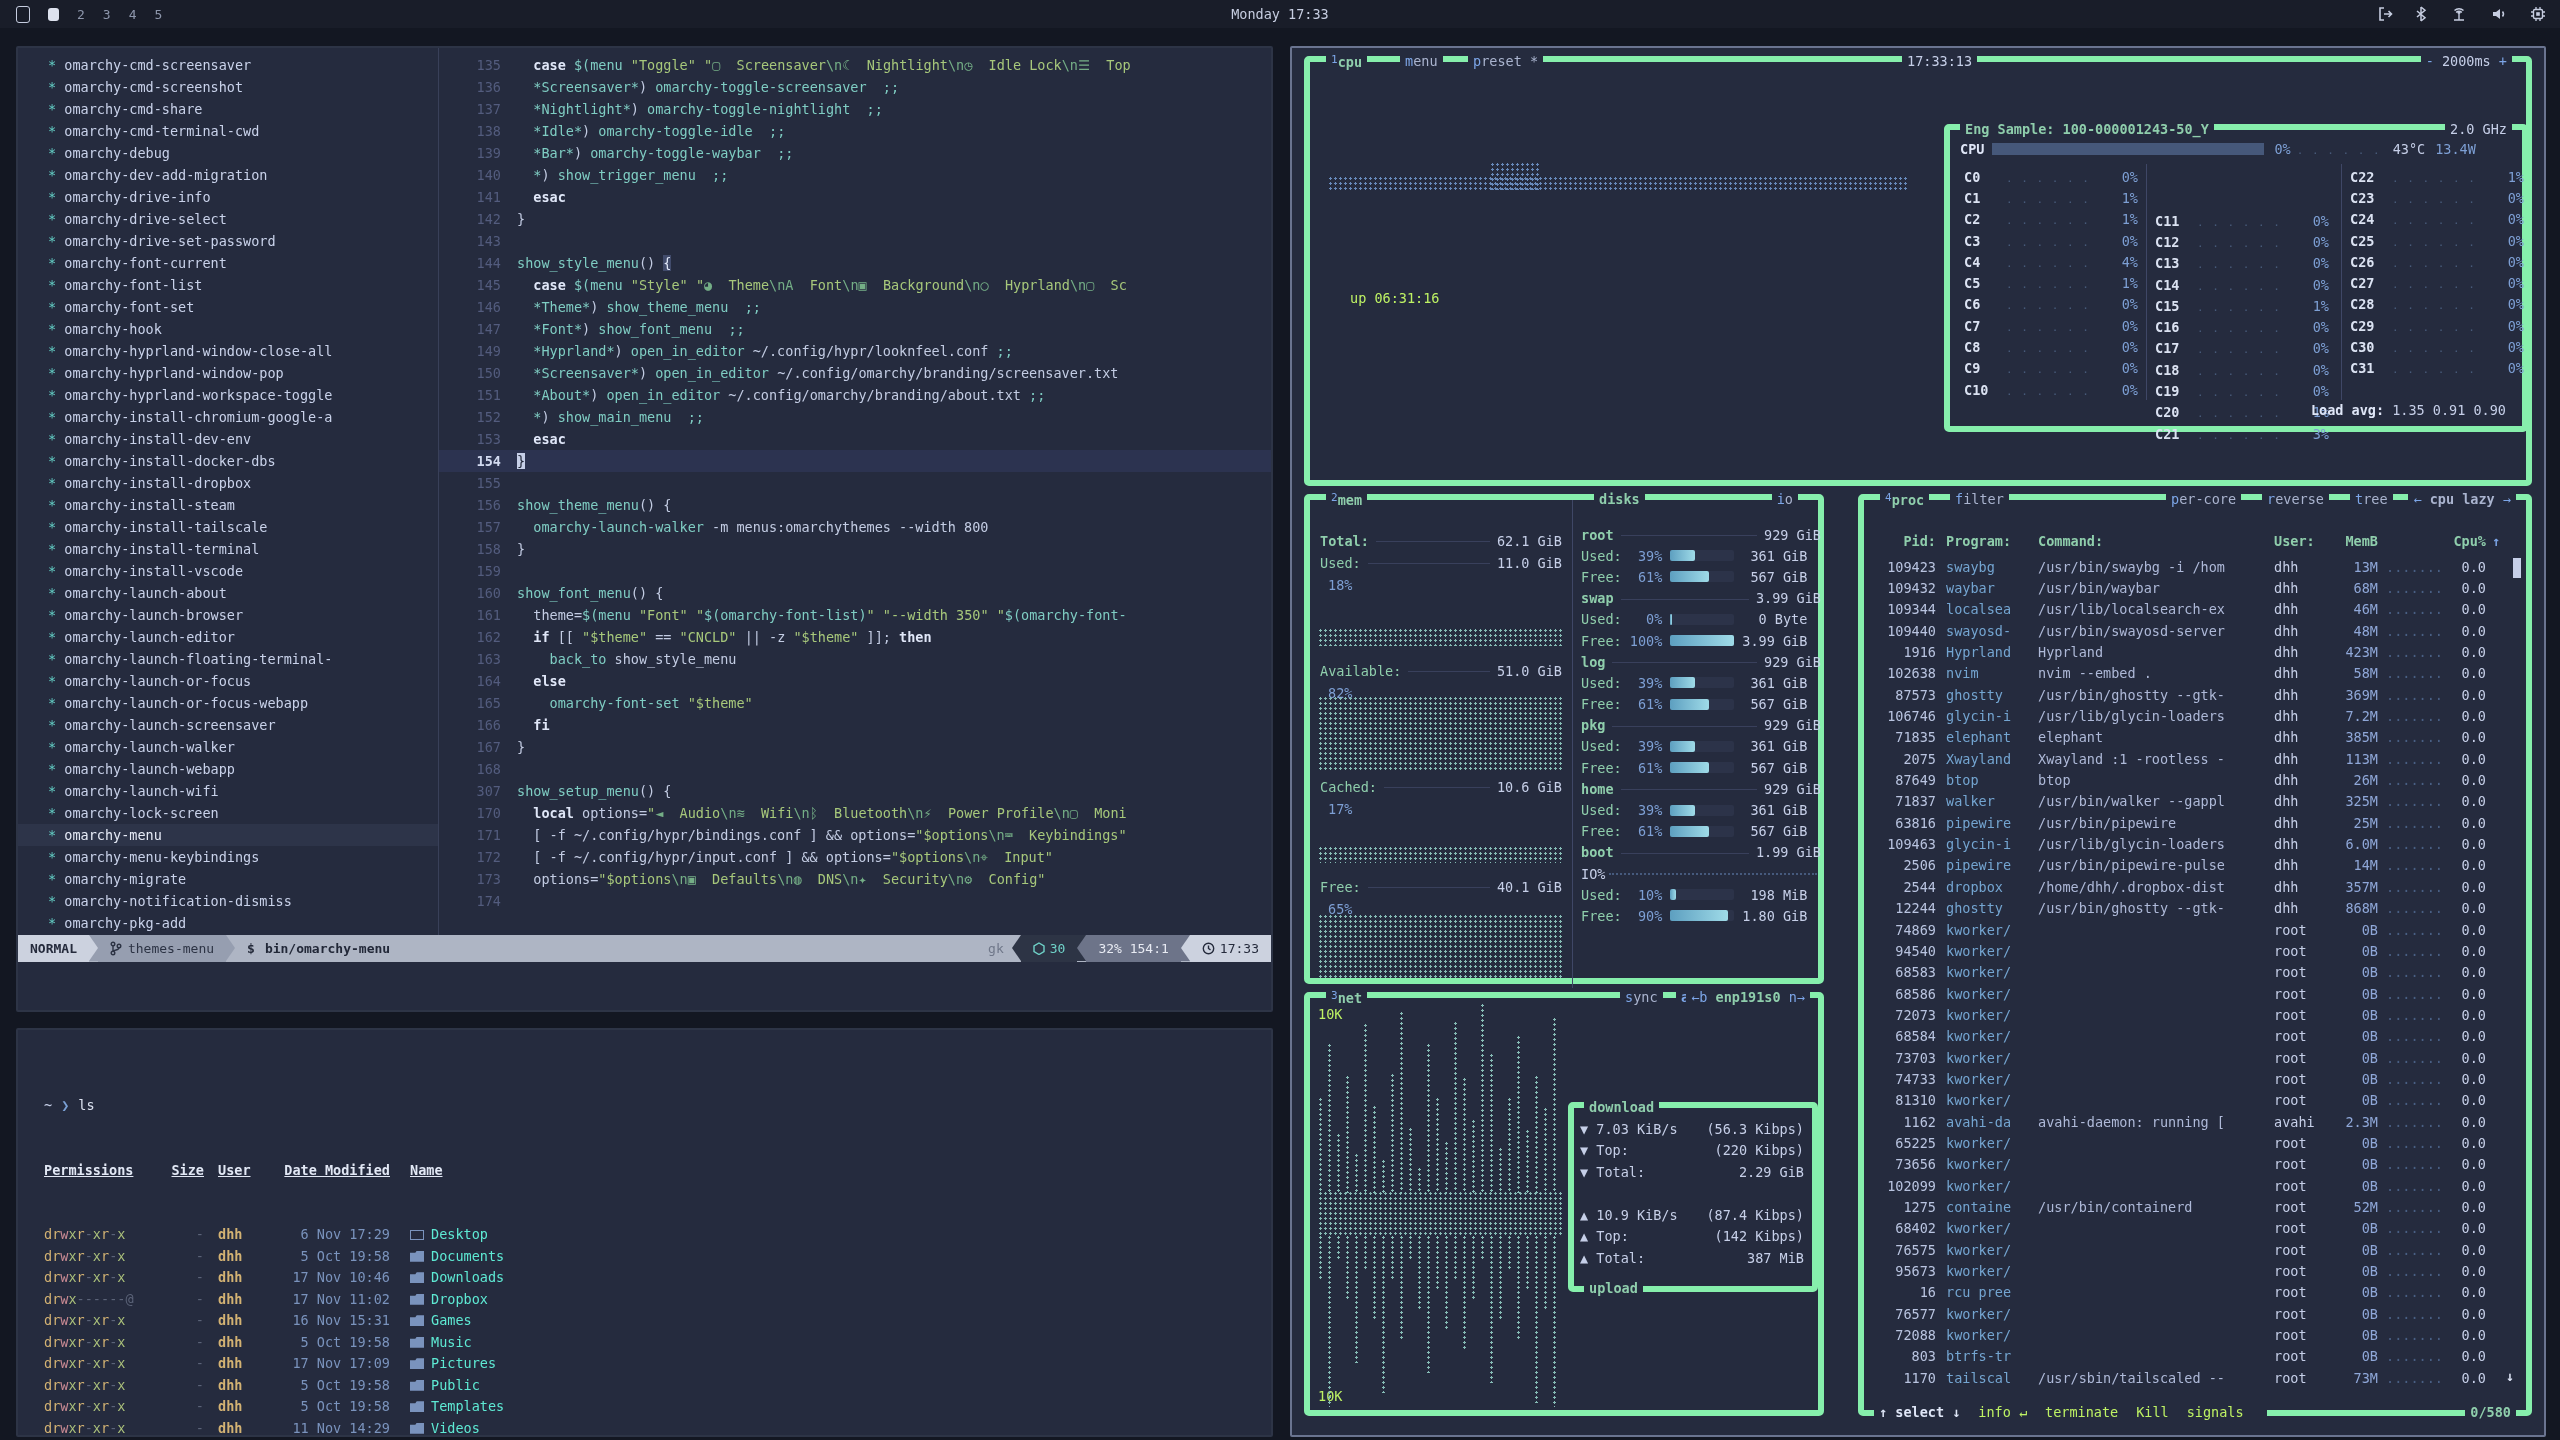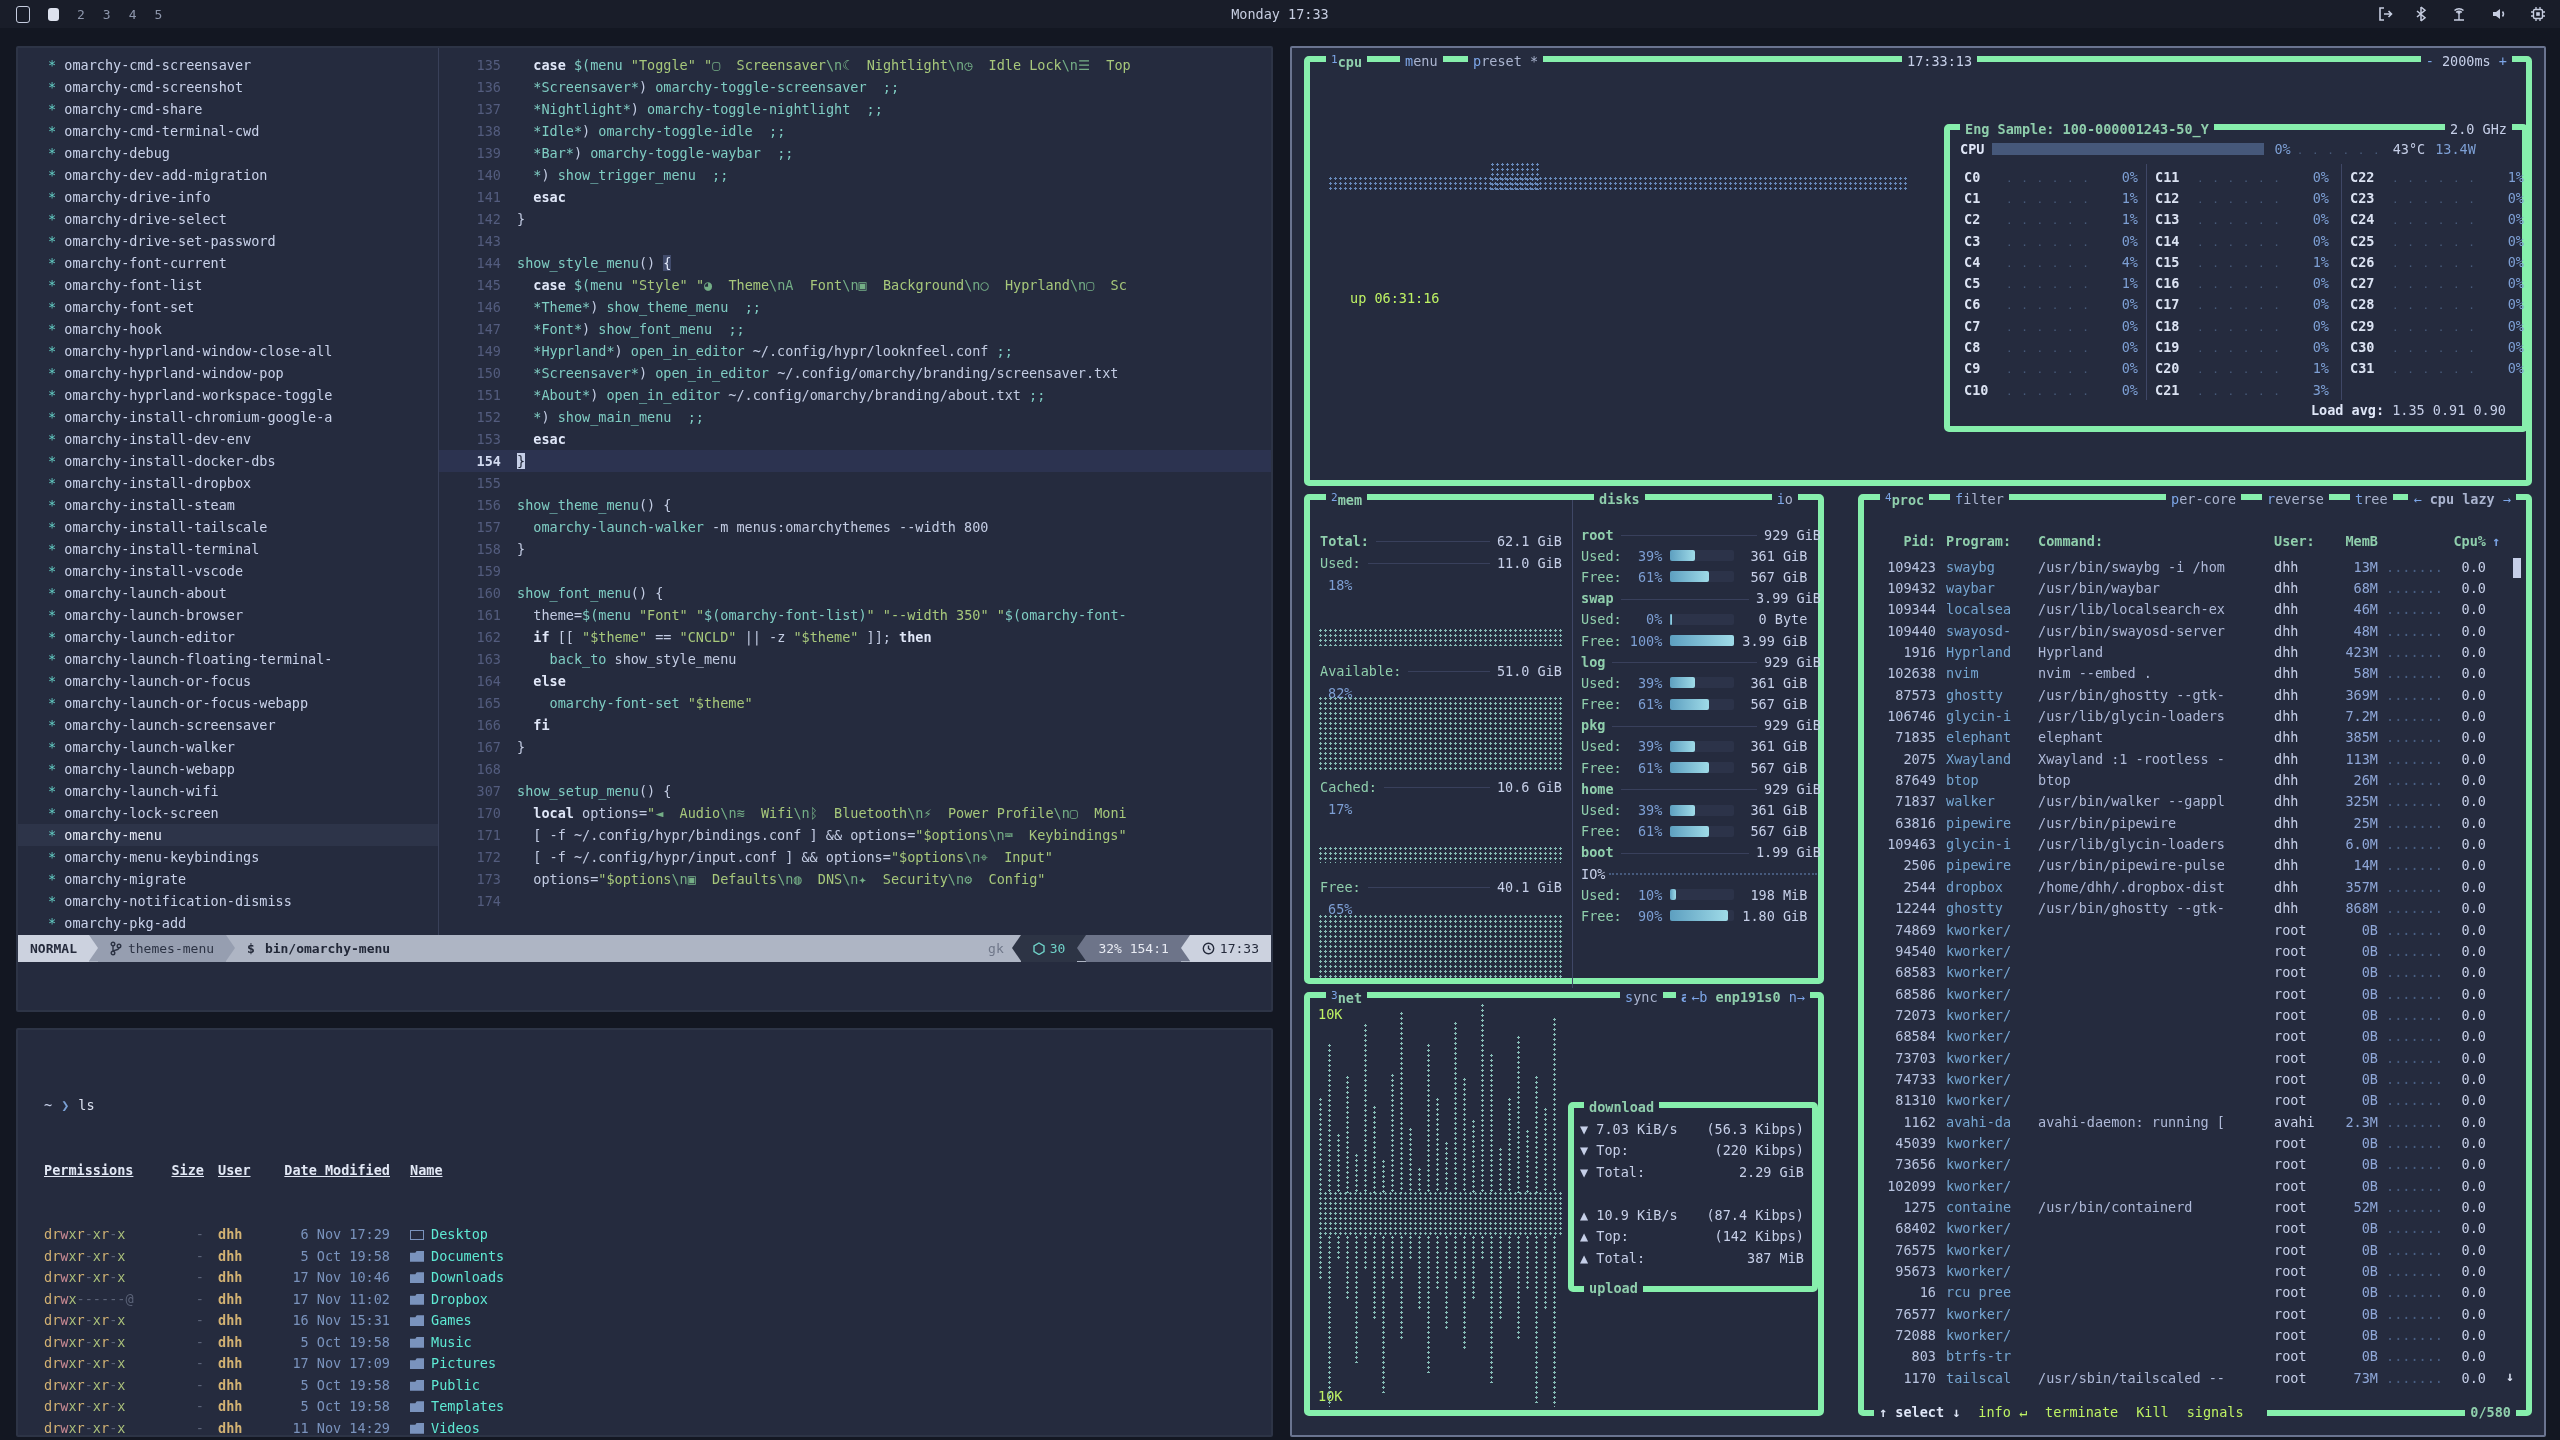--- a/index.html
+++ b/index.html
@@ -351,21 +351,21 @@
             <div class="corerow"><span class="cname">C3</span><span class="cdots"></span><span class="cpct">0%</span></div>
             <div class="corerow"><span class="cname">C4</span><span class="cdots"></span><span class="cpct">4%</span></div>
             <div class="corerow"><span class="cname">C5</span><span class="cdots"></span><span class="cpct">1%</span></div>
             <div class="corerow"><span class="cname">C6</span><span class="cdots"></span><span class="cpct">0%</span></div>
             <div class="corerow"><span class="cname">C7</span><span class="cdots"></span><span class="cpct">0%</span></div>
             <div class="corerow"><span class="cname">C8</span><span class="cdots"></span><span class="cpct">0%</span></div>
             <div class="corerow"><span class="cname">C9</span><span class="cdots"></span><span class="cpct">0%</span></div>
             <div class="corerow"><span class="cname">C10</span><span class="cdots"></span><span class="cpct">0%</span></div>
           </div>
         <div class="cdiv" style="left:196px;"></div>
-        <div class="ccol" id="ccol1" style="left:197px;">
+        <div class="ccol" id="ccol1" style="left:197px;margin-top:44px;">
             <div class="corerow"><span class="cname">C11</span><span class="cdots"></span><span class="cpct">0%</span></div>
             <div class="corerow"><span class="cname">C12</span><span class="cdots"></span><span class="cpct">0%</span></div>
             <div class="corerow"><span class="cname">C13</span><span class="cdots"></span><span class="cpct">0%</span></div>
             <div class="corerow"><span class="cname">C14</span><span class="cdots"></span><span class="cpct">0%</span></div>
             <div class="corerow"><span class="cname">C15</span><span class="cdots"></span><span class="cpct">1%</span></div>
             <div class="corerow"><span class="cname">C16</span><span class="cdots"></span><span class="cpct">0%</span></div>
             <div class="corerow"><span class="cname">C17</span><span class="cdots"></span><span class="cpct">0%</span></div>
             <div class="corerow"><span class="cname">C18</span><span class="cdots"></span><span class="cpct">0%</span></div>
             <div class="corerow"><span class="cname">C19</span><span class="cdots"></span><span class="cpct">0%</span></div>
             <div class="corerow"><span class="cname">C20</span><span class="cdots"></span><span class="cpct">1%</span></div>
@@ -555,21 +555,21 @@
           <div class="prow"><span class="pc-pid">74869</span><span class="pc-prog">kworker/</span><span class="pc-cmd"></span><span class="pc-user">root</span><span class="pc-mem">0B</span><span class="pmeter"></span><span class="pc-cpu">0.0</span></div>
           <div class="prow"><span class="pc-pid">94540</span><span class="pc-prog">kworker/</span><span class="pc-cmd"></span><span class="pc-user">root</span><span class="pc-mem">0B</span><span class="pmeter"></span><span class="pc-cpu">0.0</span></div>
           <div class="prow"><span class="pc-pid">68583</span><span class="pc-prog">kworker/</span><span class="pc-cmd"></span><span class="pc-user">root</span><span class="pc-mem">0B</span><span class="pmeter"></span><span class="pc-cpu">0.0</span></div>
           <div class="prow"><span class="pc-pid">68586</span><span class="pc-prog">kworker/</span><span class="pc-cmd"></span><span class="pc-user">root</span><span class="pc-mem">0B</span><span class="pmeter"></span><span class="pc-cpu">0.0</span></div>
           <div class="prow"><span class="pc-pid">72073</span><span class="pc-prog">kworker/</span><span class="pc-cmd"></span><span class="pc-user">root</span><span class="pc-mem">0B</span><span class="pmeter"></span><span class="pc-cpu">0.0</span></div>
           <div class="prow"><span class="pc-pid">68584</span><span class="pc-prog">kworker/</span><span class="pc-cmd"></span><span class="pc-user">root</span><span class="pc-mem">0B</span><span class="pmeter"></span><span class="pc-cpu">0.0</span></div>
           <div class="prow"><span class="pc-pid">73703</span><span class="pc-prog">kworker/</span><span class="pc-cmd"></span><span class="pc-user">root</span><span class="pc-mem">0B</span><span class="pmeter"></span><span class="pc-cpu">0.0</span></div>
           <div class="prow"><span class="pc-pid">74733</span><span class="pc-prog">kworker/</span><span class="pc-cmd"></span><span class="pc-user">root</span><span class="pc-mem">0B</span><span class="pmeter"></span><span class="pc-cpu">0.0</span></div>
           <div class="prow"><span class="pc-pid">81310</span><span class="pc-prog">kworker/</span><span class="pc-cmd"></span><span class="pc-user">root</span><span class="pc-mem">0B</span><span class="pmeter"></span><span class="pc-cpu">0.0</span></div>
           <div class="prow"><span class="pc-pid">1162</span><span class="pc-prog">avahi-da</span><span class="pc-cmd">avahi-daemon: running [</span><span class="pc-user">avahi</span><span class="pc-mem">2.3M</span><span class="pmeter"></span><span class="pc-cpu">0.0</span></div>
-          <div class="prow"><span class="pc-pid">45039</span><span class="pc-prog">kworker/</span><span class="pc-cmd"></span><span class="pc-user">root</span><span class="pc-mem">0B</span><span class="pmeter"></span><span class="pc-cpu">0.0</span></div>
+          <div class="prow"><span class="pc-pid">65225</span><span class="pc-prog">kworker/</span><span class="pc-cmd"></span><span class="pc-user">root</span><span class="pc-mem">0B</span><span class="pmeter"></span><span class="pc-cpu">0.0</span></div>
           <div class="prow"><span class="pc-pid">73656</span><span class="pc-prog">kworker/</span><span class="pc-cmd"></span><span class="pc-user">root</span><span class="pc-mem">0B</span><span class="pmeter"></span><span class="pc-cpu">0.0</span></div>
           <div class="prow"><span class="pc-pid">102099</span><span class="pc-prog">kworker/</span><span class="pc-cmd"></span><span class="pc-user">root</span><span class="pc-mem">0B</span><span class="pmeter"></span><span class="pc-cpu">0.0</span></div>
           <div class="prow"><span class="pc-pid">1275</span><span class="pc-prog">containe</span><span class="pc-cmd">/usr/bin/containerd</span><span class="pc-user">root</span><span class="pc-mem">52M</span><span class="pmeter"></span><span class="pc-cpu">0.0</span></div>
           <div class="prow"><span class="pc-pid">68402</span><span class="pc-prog">kworker/</span><span class="pc-cmd"></span><span class="pc-user">root</span><span class="pc-mem">0B</span><span class="pmeter"></span><span class="pc-cpu">0.0</span></div>
           <div class="prow"><span class="pc-pid">76575</span><span class="pc-prog">kworker/</span><span class="pc-cmd"></span><span class="pc-user">root</span><span class="pc-mem">0B</span><span class="pmeter"></span><span class="pc-cpu">0.0</span></div>
           <div class="prow"><span class="pc-pid">95673</span><span class="pc-prog">kworker/</span><span class="pc-cmd"></span><span class="pc-user">root</span><span class="pc-mem">0B</span><span class="pmeter"></span><span class="pc-cpu">0.0</span></div>
           <div class="prow"><span class="pc-pid">16</span><span class="pc-prog">rcu_pree</span><span class="pc-cmd"></span><span class="pc-user">root</span><span class="pc-mem">0B</span><span class="pmeter"></span><span class="pc-cpu">0.0</span></div>
           <div class="prow"><span class="pc-pid">76577</span><span class="pc-prog">kworker/</span><span class="pc-cmd"></span><span class="pc-user">root</span><span class="pc-mem">0B</span><span class="pmeter"></span><span class="pc-cpu">0.0</span></div>
           <div class="prow"><span class="pc-pid">72088</span><span class="pc-prog">kworker/</span><span class="pc-cmd"></span><span class="pc-user">root</span><span class="pc-mem">0B</span><span class="pmeter"></span><span class="pc-cpu">0.0</span></div>
           <div class="prow"><span class="pc-pid">803</span><span class="pc-prog">btrfs-tr</span><span class="pc-cmd"></span><span class="pc-user">root</span><span class="pc-mem">0B</span><span class="pmeter"></span><span class="pc-cpu">0.0</span></div>

